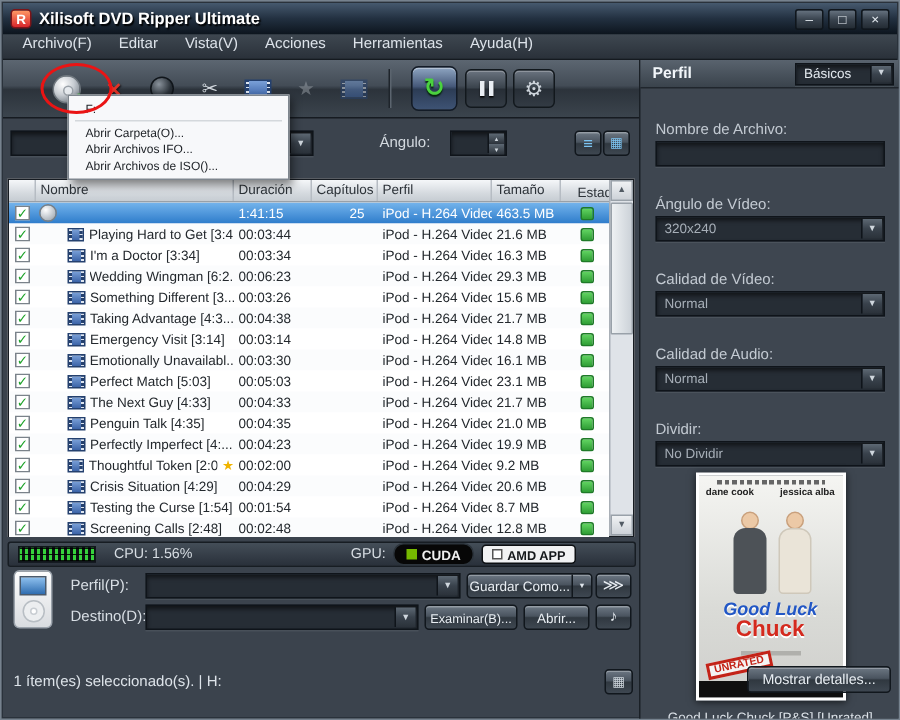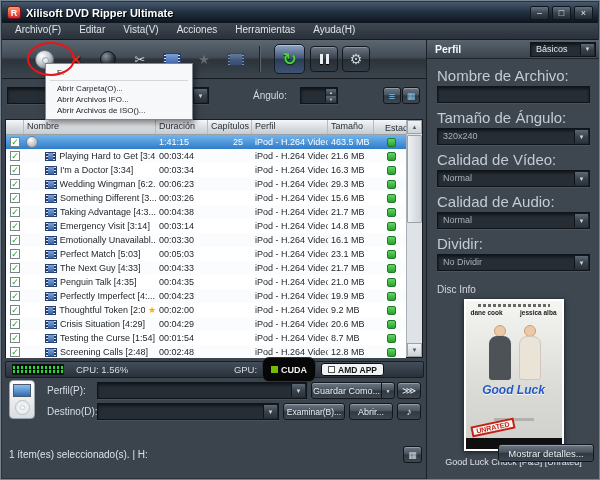--- a/index.html
+++ b/index.html
@@ -82,21 +82,21 @@
 .vscroll{position:absolute;right:0;top:0;bottom:0;width:16px;background:#dfe3e8;border-left:1px solid #aab0b7;}
 .sb-btn{height:14px;background:linear-gradient(#f0f2f4,#cdd2d8);border:1px solid #99a1a9;font-size:6px;color:#525b64;display:flex;align-items:center;justify-content:center;}
 .sb-down{position:absolute;bottom:0;left:0;right:0;}
 .sb-thumb{position:absolute;left:0;right:0;top:15px;height:88px;background:linear-gradient(90deg,#eef1f3,#ccd2d8);border:1px solid #99a1a9;border-radius:1px;}
 
 
 .resbar{position:absolute;left:4px;top:360px;width:419px;height:17px;background:linear-gradient(#444e58,#29303a);border:1px solid #171d23;border-radius:2px;display:flex;align-items:center;padding:0 6px;}
 .meter{width:52px;height:11px;border:1px solid #10151a;background-color:#0b0f13;background-image:repeating-linear-gradient(0deg,rgba(0,0,0,.85) 0 1px,transparent 1px 4px),repeating-linear-gradient(90deg,#36d23c 0 2px,#0b0f13 2px 4px);}
 .res-text{color:#d7dde3;font-size:9.5px;margin-left:12px;}
 .gpu-label{color:#d7dde3;font-size:9.5px;margin-left:auto;margin-right:5px;}
-.pill-dark{height:25px;border-radius:7px;background:#070707;color:#f0f0f0;font-size:9px;font-weight:bold;display:flex;align-items:center;gap:3px;padding:0 8px;border:1px solid #2c343c;margin-right:5px;}
+.pill-dark{height:15px;border-radius:7px;background:#070707;color:#f0f0f0;font-size:9px;font-weight:bold;display:flex;align-items:center;gap:3px;padding:0 8px;border:1px solid #2c343c;margin-right:5px;}
 .cuda-ico{width:7px;height:7px;background:#76b900;display:inline-block;}
 .pill-light{height:13px;border-radius:3px;background:#f1f2f3;color:#15181b;font-size:8.5px;font-weight:bold;display:flex;align-items:center;gap:3px;padding:0 6px;border:1px solid #0c0f12;margin-right:33px;}
 .amd-check{width:7px;height:7px;border:1px solid #555;background:#fff;display:inline-block;}
 
 
 .device-icon{position:absolute;left:8px;top:379px;width:26px;height:39px;background:linear-gradient(#fdfdfd,#d9dce0);border:1px solid #9aa2ab;border-radius:4px;}
 .device-icon .scr{margin:3px auto 0;width:18px;height:13px;background:linear-gradient(#8ec0ee,#2f6db0);border:1px solid #4a5a6c;}
 .device-icon .wheel{margin:3px auto 0;width:15px;height:15px;border-radius:50%;background:#eceef0;border:1px solid #b8bec4;position:relative;}
 .device-icon .wheel::after{content:"";position:absolute;inset:4px;border-radius:50%;background:#fff;border:1px solid #c8cdd2;}
 .plabel{position:absolute;color:#d8dee4;font-size:10px;white-space:nowrap;}
@@ -115,21 +115,21 @@
 .status-text{position:absolute;left:8px;top:448px;color:#dde3e9;font-size:10px;}
 .calc-btn{left:402px;top:445px;width:19px;color:#cfd6dd;font-size:9px;}
 
 
 .rpanel{position:absolute;left:425px;top:39px;width:174px;height:440px;background:#3e4650;border-left:1px solid #1a2026;}
 .rp-header{height:19px;background:linear-gradient(#5aununsed 0,#000);background:linear-gradient(#59636e,#3a434c);border-bottom:1px solid #20262d;display:flex;align-items:center;justify-content:space-between;padding:0 4px 0 8px;}
 .rp-title{color:#f2f6fa;font-size:10.5px;font-weight:bold;}
 .preset-combo{width:66px;height:15px;}
 .preset-combo .combo-val{color:#e3e9ef;line-height:13px;}
 .rp-fields{padding-top:2px;}
-.rp-label{margin:6px 10px 2px;font-size:15px;color:#c3cad2;white-space:nowrap;}
+.rp-label{margin:20px 10px 2px;font-size:10px;color:#c3cad2;white-space:nowrap;}
 .rp-control{margin:0 10px;height:17px;}
 .disc-info-label{margin:13px 0 2px 10px;font-size:10px;color:#d2d8de;}
 .rp-caption{margin-top:6px;text-align:center;font-size:9px;color:#dde3e9;white-space:nowrap;overflow:hidden;}
 .details-btn{right:6px;top:404px;width:96px;height:18px;font-size:9.5px;}
 
 
 .poster{position:relative;width:100px;height:152px;margin:4px auto 0;background:linear-gradient(#f5f5f2,#dadbd7 60%,#cfcfcc);border:2px solid #fff;box-shadow:0 1px 5px rgba(0,0,0,.65);overflow:hidden;}
 .p-top-line{height:3px;margin:3px 12px 1px;background:repeating-linear-gradient(90deg,#666 0 3px,transparent 3px 5px);}
 .p-names{display:flex;justify-content:space-between;padding:1px 5px 0;font-size:6.5px;color:#222;font-weight:bold;}
 .fig{position:absolute;top:24px;width:24px;height:56px;}
@@ -563,57 +563,57 @@
       <span class="combo preset-combo">
         <span class="combo-val">Básicos</span>
         <span class="arr">▼</span>
       </span>
     </div>
     <div class="rp-fields">
         <div class="rp-label">Nombre de Archivo:</div>
         <div class="combo rp-control">
           <span class="combo-val"></span>
         </div>
-        <div class="rp-label">Tamaño de Ángulo:</div>
+        <div class="rp-label">Ángulo de Vídeo:</div>
         <div class="combo rp-control">
           <span class="combo-val">320x240</span>
           <span class="arr">▼</span>
         </div>
         <div class="rp-label">Calidad de Vídeo:</div>
         <div class="combo rp-control">
           <span class="combo-val">Normal</span>
           <span class="arr">▼</span>
         </div>
         <div class="rp-label">Calidad de Audio:</div>
         <div class="combo rp-control">
           <span class="combo-val">Normal</span>
           <span class="arr">▼</span>
         </div>
         <div class="rp-label">Dividir:</div>
         <div class="combo rp-control">
           <span class="combo-val">No Dividir</span>
           <span class="arr">▼</span>
         </div>
       </div>
-    <div class="disc-info-label">Disc Info</div>
     <div class="poster">
       <div class="p-top-line"></div>
       <div class="p-names">
         <span>dane cook</span>
         <span>jessica alba</span>
       </div>
       <div class="fig fig-l">
           <span class="head"></span>
           <span class="torso"></span>
         </div>
       <div class="fig fig-r">
           <span class="head"></span>
           <span class="torso"></span>
         </div>
       <div class="p-title1">Good Luck</div>
+      <div class="p-title2">Chuck</div>
       <div class="p-tagline"></div>
       <div class="p-badge">UNRATED</div>
       <div class="p-bottom"></div>
     </div>
     <div class="rp-caption">Good Luck Chuck [P&amp;S] [Unrated]</div>
     <div class="gbtn details-btn">Mostrar detalles...</div>
   </div>
 
   <div class="open-menu">
       <div class="omi">F:</div>

